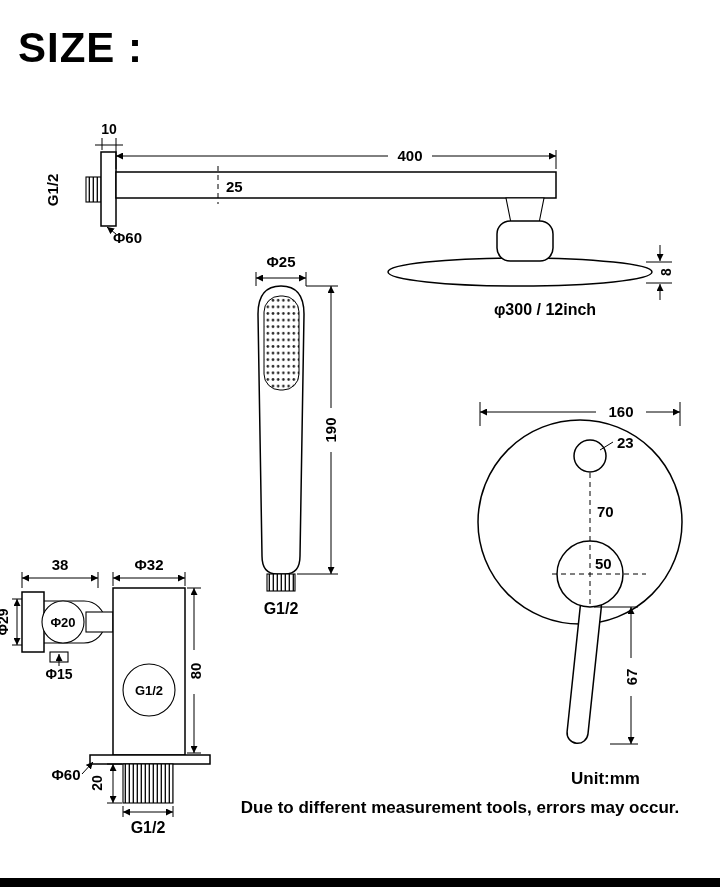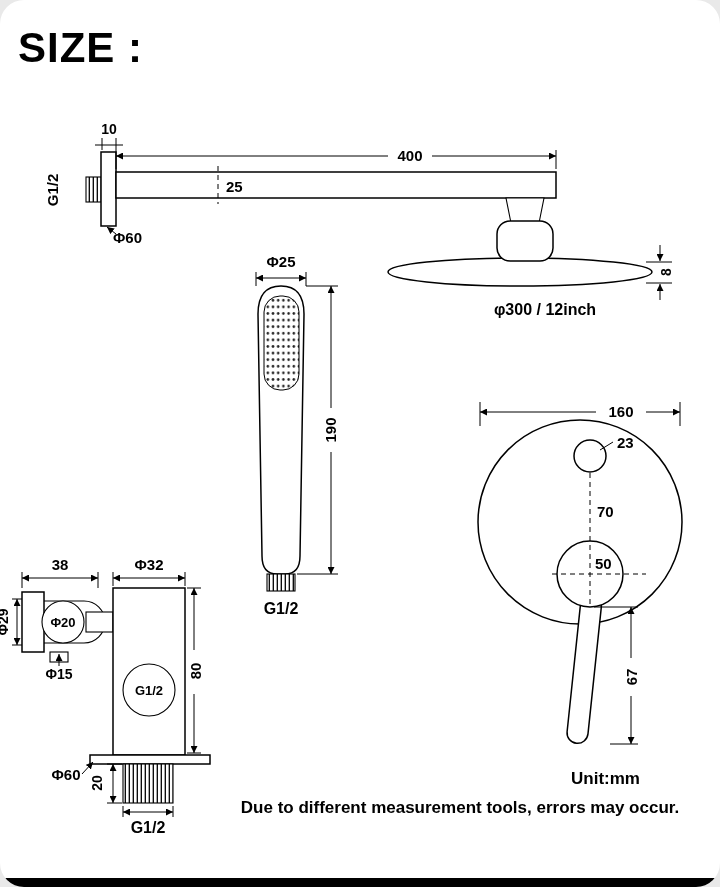--- a/index.html
+++ b/index.html
@@ -3,21 +3,20 @@
 <meta charset="utf-8">
 <style>
   html,body { margin:0; padding:0; background:#e9e9e9; }
   .canvas {
     position:relative;
     width:720px; height:887px;
     margin:0 auto;
     background:#ffffff;
     font-family:"Liberation Sans", sans-serif;
     overflow:hidden;
-    border-radius:24px;
   }
   svg { display:block; }
   svg text { fill:#000; font-family:"Liberation Sans", sans-serif; }
   .title   { font-size:42px; font-weight:800; letter-spacing:1px; }
   .lbl     { font-size:15px; font-weight:bold; }
   .lbl-sm  { font-size:13px; font-weight:bold; }
   .lbl-md  { font-size:14px; font-weight:bold; }
   .lbl-lg  { font-size:16px; font-weight:bold; }
   .note    { font-size:17px; font-weight:bold; }
   .outline { stroke:#000; stroke-width:1.5; fill:#fff; }

